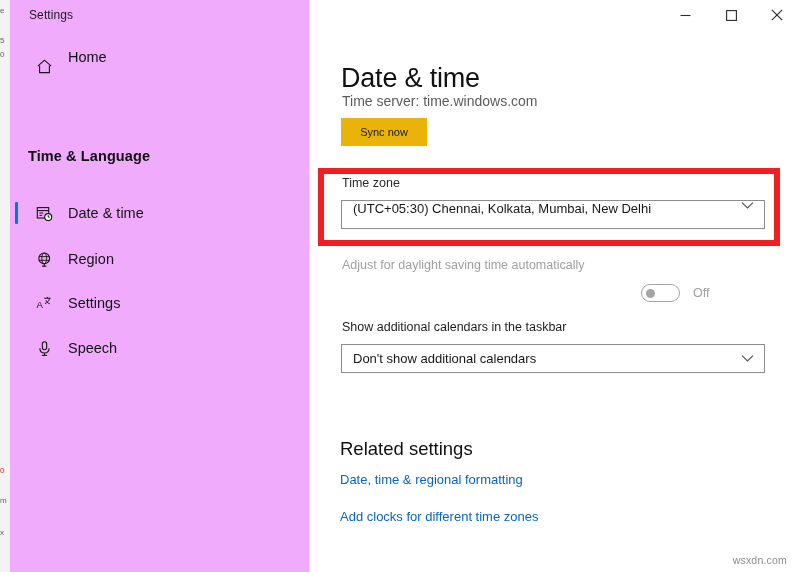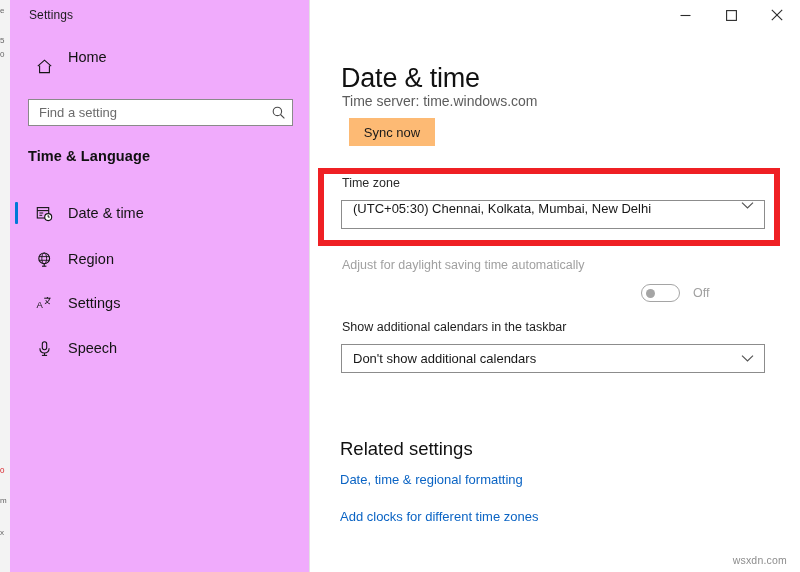--- a/index.html
+++ b/index.html
@@ -180,27 +180,26 @@
   #time-server {
     position: absolute;
     left: 32px; top: 93px;
     font-size: 14px;
     color: #5c5c5c;
   }
   #sync-now-button {
     position: absolute;
     left: 31px; top: 118px;
     width: 86px; height: 28px;
-    background: #fdba74;
+    background: #eab308;
     border: none;
     font-family: "Liberation Sans", sans-serif;
-    font-size: 13px;
+    font-size: 11px;
     color: #1a1a1a;
     cursor: pointer;
-    margin-left: 8px;
   }
 
   
   #red-highlight {
     position: absolute;
     left: 8px; top: 168px;
     width: 462px; height: 78px;
     border: 6px solid #ef2024;
     box-sizing: border-box;
     background: transparent;
@@ -341,29 +340,20 @@
     <div id="home-row">
       <span class="nav-icon">
         <svg width="17" height="17" viewBox="0 0 17 17">
           <path d="M1.8 8.2 L8.5 2.2 L15.2 8.2" fill="none" stroke="#141414" stroke-width="1.1"></path>
           <path d="M3.6 7.6 V14.6 H13.4 V7.6" fill="none" stroke="#141414" stroke-width="1.1"></path>
         </svg>
       </span>
       <span class="nav-label">Home</span>
     </div>
 
-    <div id="search-box">
-      <input type="text" id="search-input" placeholder="Find a setting" style="">
-      <span id="search-icon">
-        <svg width="15" height="15" viewBox="0 0 15 15">
-          <circle cx="6.4" cy="6.4" r="4.2" fill="none" stroke="#4a4a4a" stroke-width="1.1"></circle>
-          <line x1="9.5" y1="9.5" x2="13.4" y2="13.4" stroke="#4a4a4a" stroke-width="1.1"></line>
-        </svg>
-      </span>
-    </div>
 
     <div id="section-heading">Time &amp; Language</div>
 
     <div class="nav-item" style="top:193px;">
       <span class="sel-bar"></span>
       <span class="nav-icon">
         <svg width="17" height="17" viewBox="0 0 17 17">
           <rect x="1.3" y="2.6" width="11.4" height="10.4" fill="none" stroke="#141414" stroke-width="1.1"></rect>
           <line x1="1.3" y1="5.6" x2="12.7" y2="5.6" stroke="#141414" stroke-width="1.1"></line>
           <line x1="3.4" y1="8" x2="7.2" y2="8" stroke="#141414" stroke-width="1"></line>

